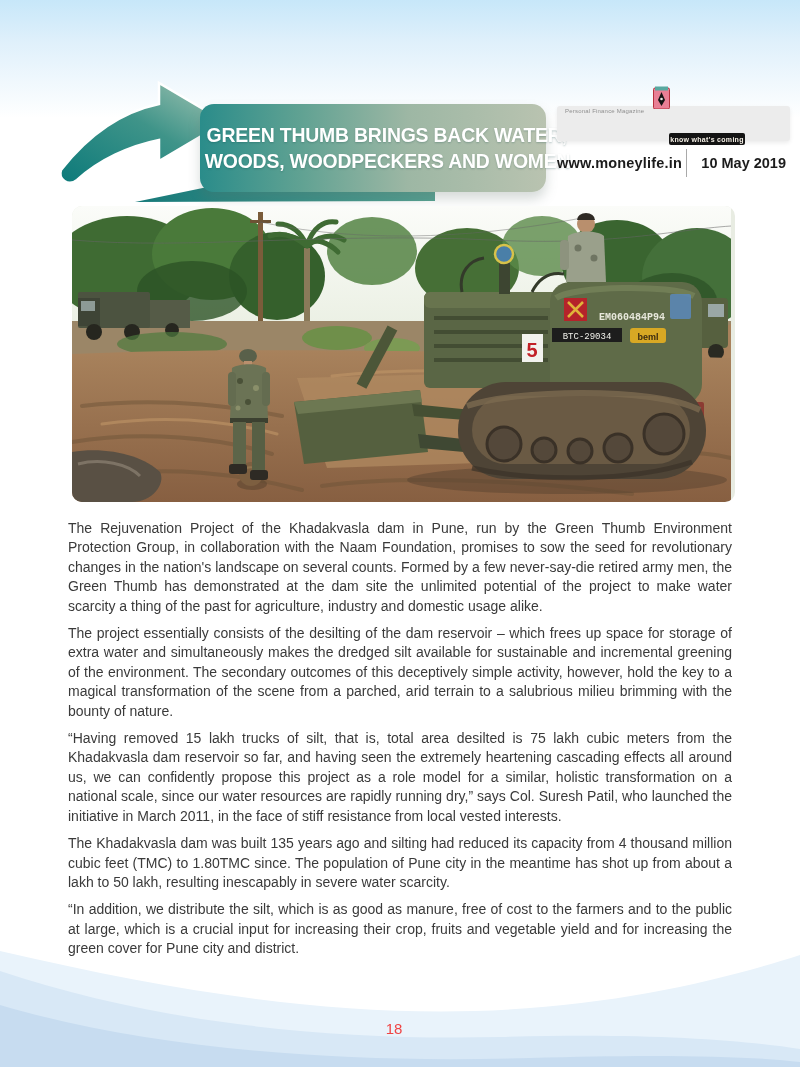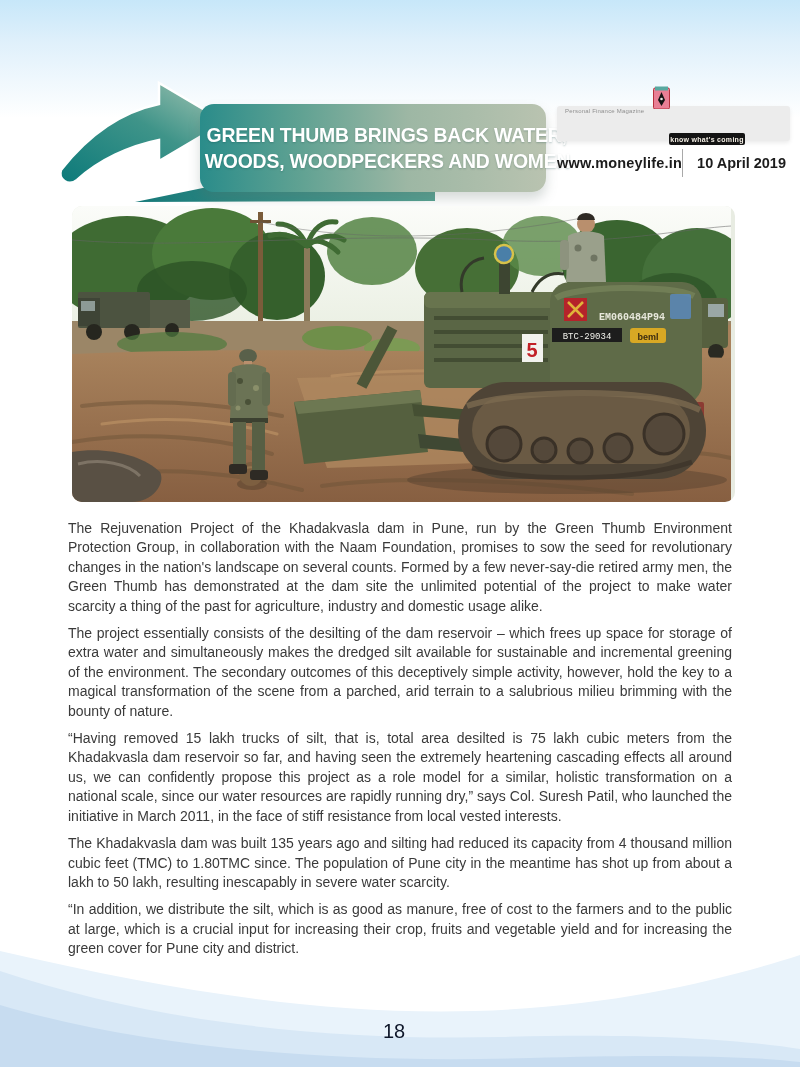--- a/index.html
+++ b/index.html
@@ -50,21 +50,21 @@
     border-radius:10px; overflow:hidden; background:#e8ece2; }
 
   
   .article { position:absolute; left:68px; top:519px; width:664px; }
   .article p { font-size:14px; line-height:19.4px; color:#3a3a3a; text-align:justify;
     margin-bottom:8px; }
 
   
   .waves { position:absolute; left:0; bottom:0; width:800px; height:130px; }
   .page-number { position:absolute; left:0; right:12px; top:1020px; text-align:center;
-    font-size:20px; color:#0f172a; z-index:5; }
+    font-size:15px; color:#ef4444; z-index:5; }
 </style>
 </head>
 <body>
 
 <div class="top-gradient"></div>
 
 <div class="header">
 
   <div class="arrow-wrap">
     <svg width="390" height="134" viewBox="0 0 390 134">
@@ -97,21 +97,21 @@
         <rect x="2" y="0.5" width="13" height="4" fill="#58a8a0"></rect>
         <path d="M8.5 6 L12 14 L8.5 20 L5 14 Z" fill="#141414"></path>
         <circle cx="8.5" cy="13" r="1.3" fill="#e8e8e8"></circle>
       </svg>
     </div>
     <div class="know-badge">know what's coming</div>
   </div>
   <div class="site-row">
     <span class="site-url">www.moneylife.in</span>
     <span class="v-div"></span>
-    <span class="issue-date">10 April 2019</span>
+    <span class="issue-date">10 May 2019</span>
   </div>
 </div>
 
 <div class="photo">
   <svg width="659" height="296" viewBox="0 0 659 296">
     <defs>
       <linearGradient id="sky" x1="0" y1="0" x2="0" y2="1">
         <stop offset="0" stop-color="#fbfcf9"></stop>
           <stop offset="1" stop-color="#e6ecdd"></stop>
       </linearGradient>

